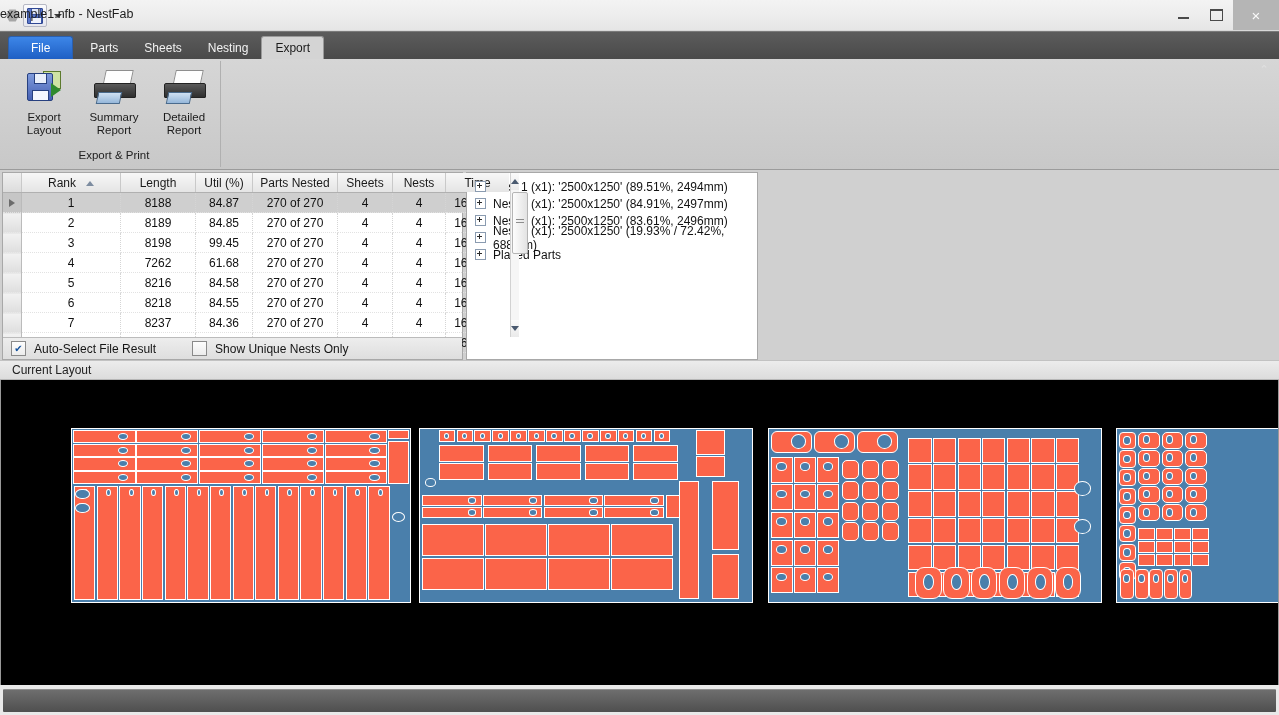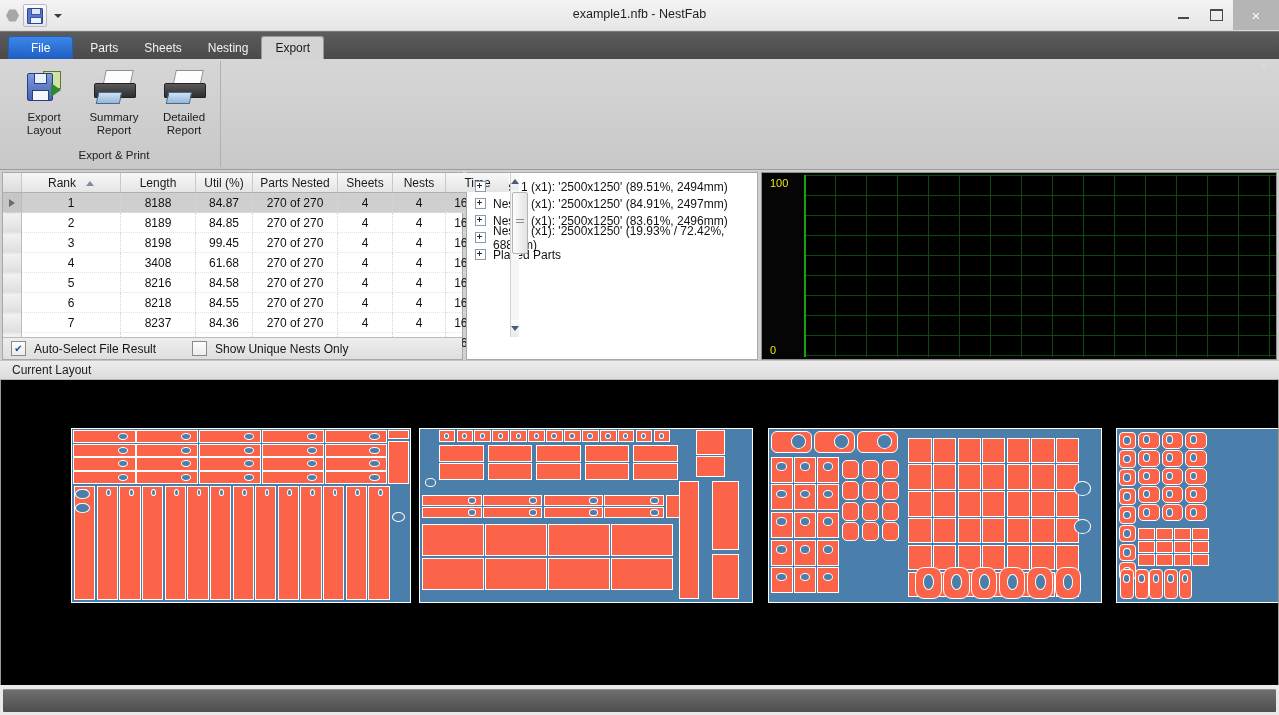--- a/index.html
+++ b/index.html
@@ -63,21 +63,20 @@
   }
   .qat-arrow {
     width: 0; height: 0;
     border-left: 4px solid transparent;
     border-right: 4px solid transparent;
     border-top: 4px solid #3b3b3b;
     margin-left: 3px;
   }
   .win-title {
     position: absolute; left: 0; right: 0; top: 7px;
-    text-align: center;
     font-size: 12.5px;
     color: #1d1d1d;
   }
   .win-buttons {
     position: absolute; right: 0; top: 0;
     display: flex; height: 30px;
   }
   .win-btn {
     width: 33px; height: 30px;
     display: flex; align-items: center; justify-content: center;
@@ -547,21 +546,21 @@
                 <td>8198</td>
                 <td>99.45</td>
                 <td>270 of 270</td>
                 <td>4</td>
                 <td>4</td>
                 <td>16:01:48</td>
               </tr>
               <tr>
                 <td class="sel-cell"></td>
                 <td>4</td>
-                <td>3408</td>
+                <td>7262</td>
                 <td>61.68</td>
                 <td>270 of 270</td>
                 <td>4</td>
                 <td>4</td>
                 <td>16:01:25</td>
               </tr>
               <tr>
                 <td class="sel-cell"></td>
                 <td>5</td>
                 <td>8216</td>
@@ -641,26 +640,20 @@
       <div class="tree-row">
         <div class="tree-plus"></div>
         <span>Nest 4 (x1): '2500x1250' (19.93% / 72.42%, 688mm)</span>
       </div>
       <div class="tree-row">
         <div class="tree-plus"></div>
         <span>Placed Parts</span>
       </div>
     </div>
 
-    <div class="graph-wrap">
-      <div class="graph-label top">100</div>
-      <div class="graph-label bottom">0</div>
-      <div class="graph-plot"></div>
-      <div class="graph-axis"></div>
-    </div>
   </div>
 
   <div class="layout-header">
     <span>Current Layout</span>
   </div>
 
   <div class="canvas">
     <div class="nest" id="nest1" style="left: 70px; top: 48px; width: 340px; height: 175px;">
         <div class="p" style="left: 0.4%; top: 0.6%; width: 18.4%; height: 7.6%;"></div>
         <div class="hole" style="left: 13.6%; top: 2.4%; width: 3%; height: 4%;"></div>

